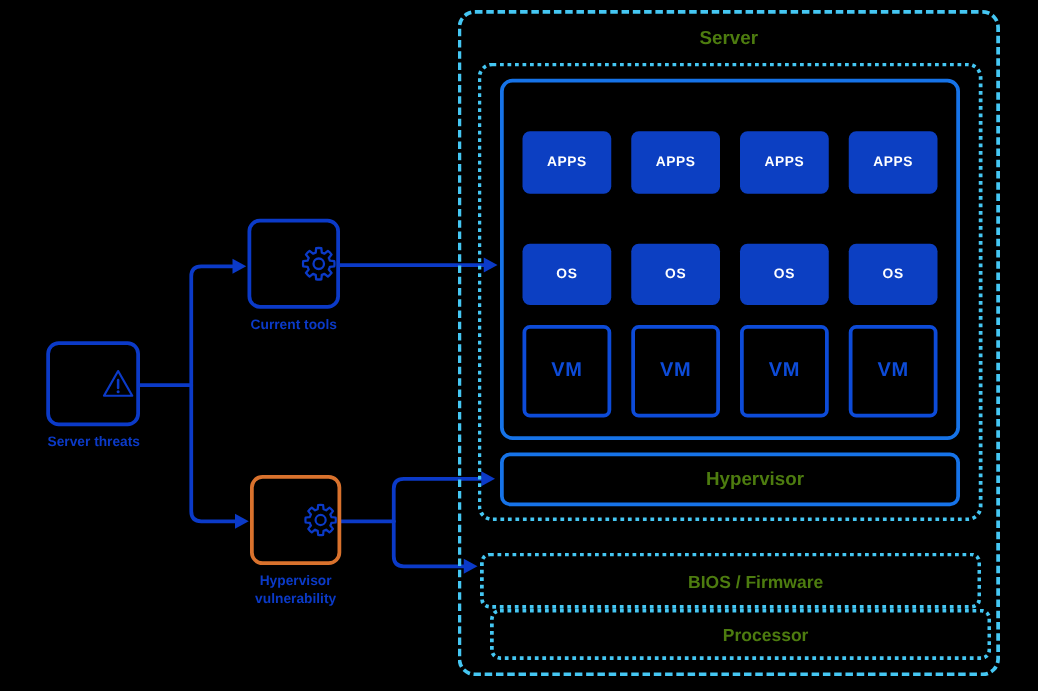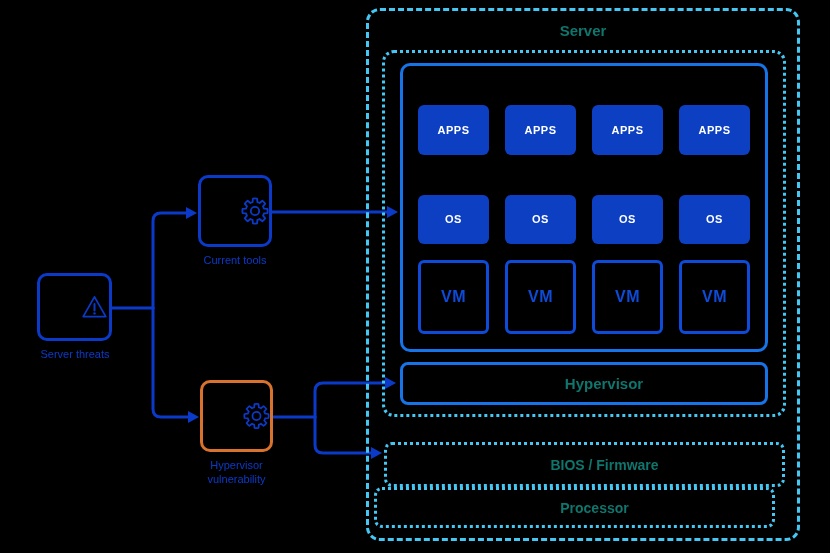--- a/index.html
+++ b/index.html
@@ -1,21 +1,21 @@
 <!DOCTYPE html>
 <html><head>
 <meta charset="utf-8">
 <style>
   html,body{margin:0;padding:0;background:#000;}
   body{width:830px;height:553px;position:relative;overflow:hidden;
        font-family:"Liberation Sans", sans-serif;}
   .abs{position:absolute;box-sizing:border-box;}
   .flexc{display:flex;align-items:center;justify-content:center;padding-left:40px;}
-  .lbl{color:#0b3ac8;font-weight:normal;font-size:11px;text-align:center;line-height:1.3;}
-  .heading{color:#0f766e;font-weight:bold;}
+  .lbl{color:#0b3ac8;font-weight:bold;font-size:11px;text-align:center;line-height:1.3;}
+  .heading{color:#4d7c0f;font-weight:bold;}
 
   
   #threat-box{left:37px;top:273px;width:75px;height:68px;border:3px solid #0b3ac8;border-radius:10px;}
   #threat-label{left:8px;top:347px;width:134px;}
   #tools-box{left:198px;top:175px;width:74px;height:72px;border:3px solid #0b3ac8;border-radius:10px;}
   #tools-label{left:175px;top:253px;width:120px;}
   #vuln-box{left:200px;top:380px;width:73px;height:72px;border:3px solid #d9722d;border-radius:10px;}
   #vuln-label{left:189px;top:458px;width:95px;}
 
   
@@ -24,21 +24,21 @@
   #inner-env{left:382px;top:50px;width:404px;height:367px;border:3px dotted #45c7f3;border-radius:12px;}
   #vm-grid{left:400px;top:63px;width:368px;height:289px;border:3px solid #1673e8;border-radius:10px;
            display:grid;grid-template-columns:repeat(4,1fr);grid-template-rows:repeat(3,1fr);
            gap:16px;padding:15px;}
   .cell{border-radius:6px;display:flex;align-items:center;justify-content:center;
         font-weight:bold;letter-spacing:.5px;}
   .cell-solid{background:#0c3fc2;color:#fff;font-size:11px;margin-top:24px;}
   .cell-vm{border:3px solid #0d4bd8;color:#0d4bd8;font-size:16px;background:transparent;}
   #hypervisor-box{left:400px;top:362px;width:368px;height:43px;border:3px solid #1673e8;border-radius:8px;font-size:15px;}
   #bios-box{left:384px;top:442px;width:401px;height:45px;border:3px dotted #45c7f3;border-radius:8px;font-size:14px;}
-  #processor-box{left:374px;top:487px;width:401px;height:41px;border:3px dotted #45c7f3;border-radius:8px;font-size:14px;}
+  #processor-box{left:392px;top:487px;width:401px;height:41px;border:3px dotted #45c7f3;border-radius:8px;font-size:14px;}
 
   #connector-layer{left:0;top:0;width:830px;height:553px;pointer-events:none;}
   svg{display:block;}
 </style>
 </head>
 <body>
 
 <svg id="connector-layer" class="abs" viewBox="0 0 830 553" width="830" height="553">
   <g stroke="#0b3ac8" stroke-width="3" fill="none" stroke-linecap="round">
     <path d="M111 308 H153"></path>

